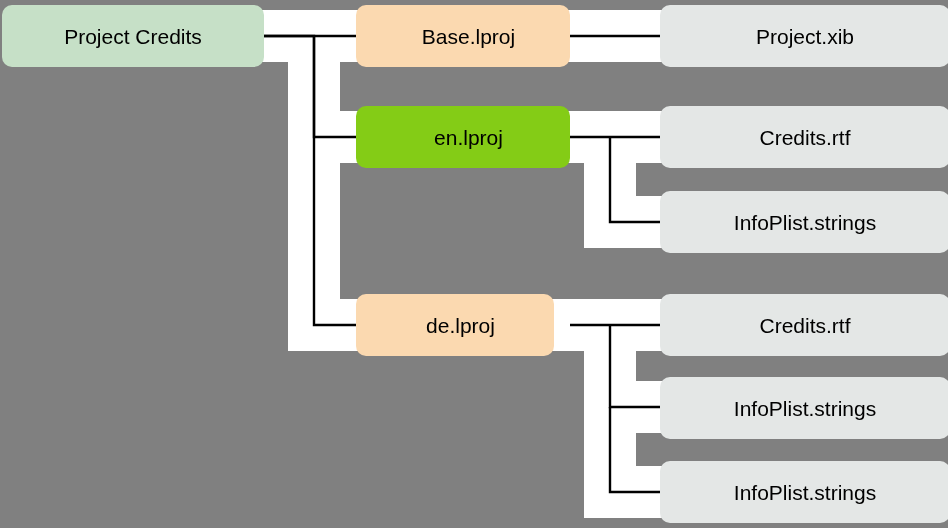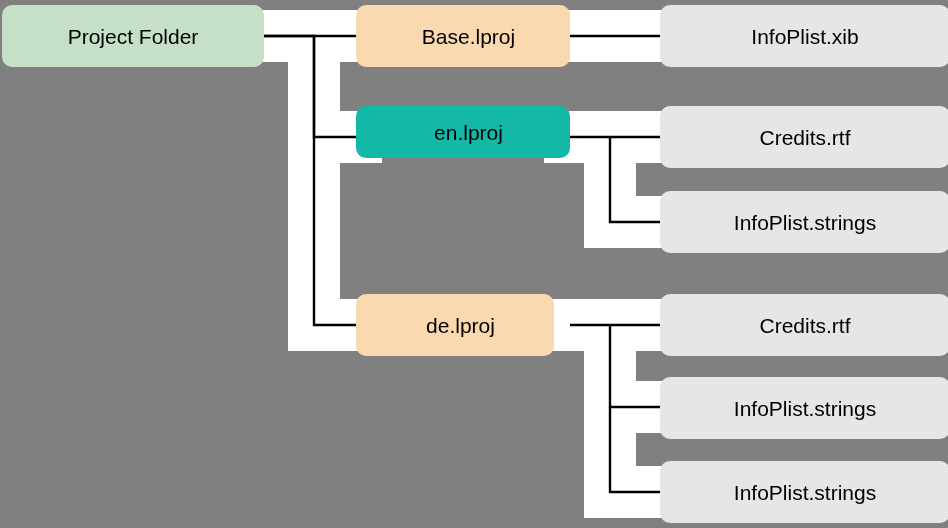--- a/index.html
+++ b/index.html
@@ -50,33 +50,33 @@
         <path d="M 570 137 L 660 137"></path>
         <path d="M 610 137 L 610 222 L 660 222"></path>
         <path d="M 570 325 L 660 325"></path>
         <path d="M 610 325 L 610 407 L 660 407"></path>
         <path d="M 610 407 L 610 492 L 660 492"></path>
       </g>
   </svg>
 
   <div id="nodes">
       <div class="node green" style="left: 2px; top: 5px; width: 262px; height: 62px; background: rgb(198, 224, 199);">
-        <span>Project Folder</span>
+        <span>Project Credits</span>
       </div>
       <div class="node orange" style="left: 356px; top: 5px; width: 214px; height: 62px; background: rgb(251, 217, 176);">
         <span>Base.lproj</span>
       </div>
-      <div class="node orange" style="left: 356px; top: 106px; width: 214px; height: 52px; background: #14b8a6;">
+      <div class="node orange" style="left: 356px; top: 106px; width: 214px; height: 62px; background: #84cc16;">
         <span>en.lproj</span>
       </div>
       <div class="node orange" style="left: 356px; top: 294px; width: 198px; height: 62px; background: rgb(251, 217, 176);">
         <span>de.lproj</span>
       </div>
       <div class="node grey" style="left: 660px; top: 5px; width: 290px; height: 62px; background: rgb(228, 231, 230);">
-        <span>InfoPlist.xib</span>
+        <span>Project.xib</span>
       </div>
       <div class="node grey" style="left: 660px; top: 106px; width: 290px; height: 62px; background: rgb(228, 231, 230);">
         <span>Credits.rtf</span>
       </div>
       <div class="node grey" style="left: 660px; top: 191px; width: 290px; height: 62px; background: rgb(228, 231, 230);">
         <span>InfoPlist.strings</span>
       </div>
       <div class="node grey" style="left: 660px; top: 294px; width: 290px; height: 62px; background: rgb(228, 231, 230);">
         <span>Credits.rtf</span>
       </div>

